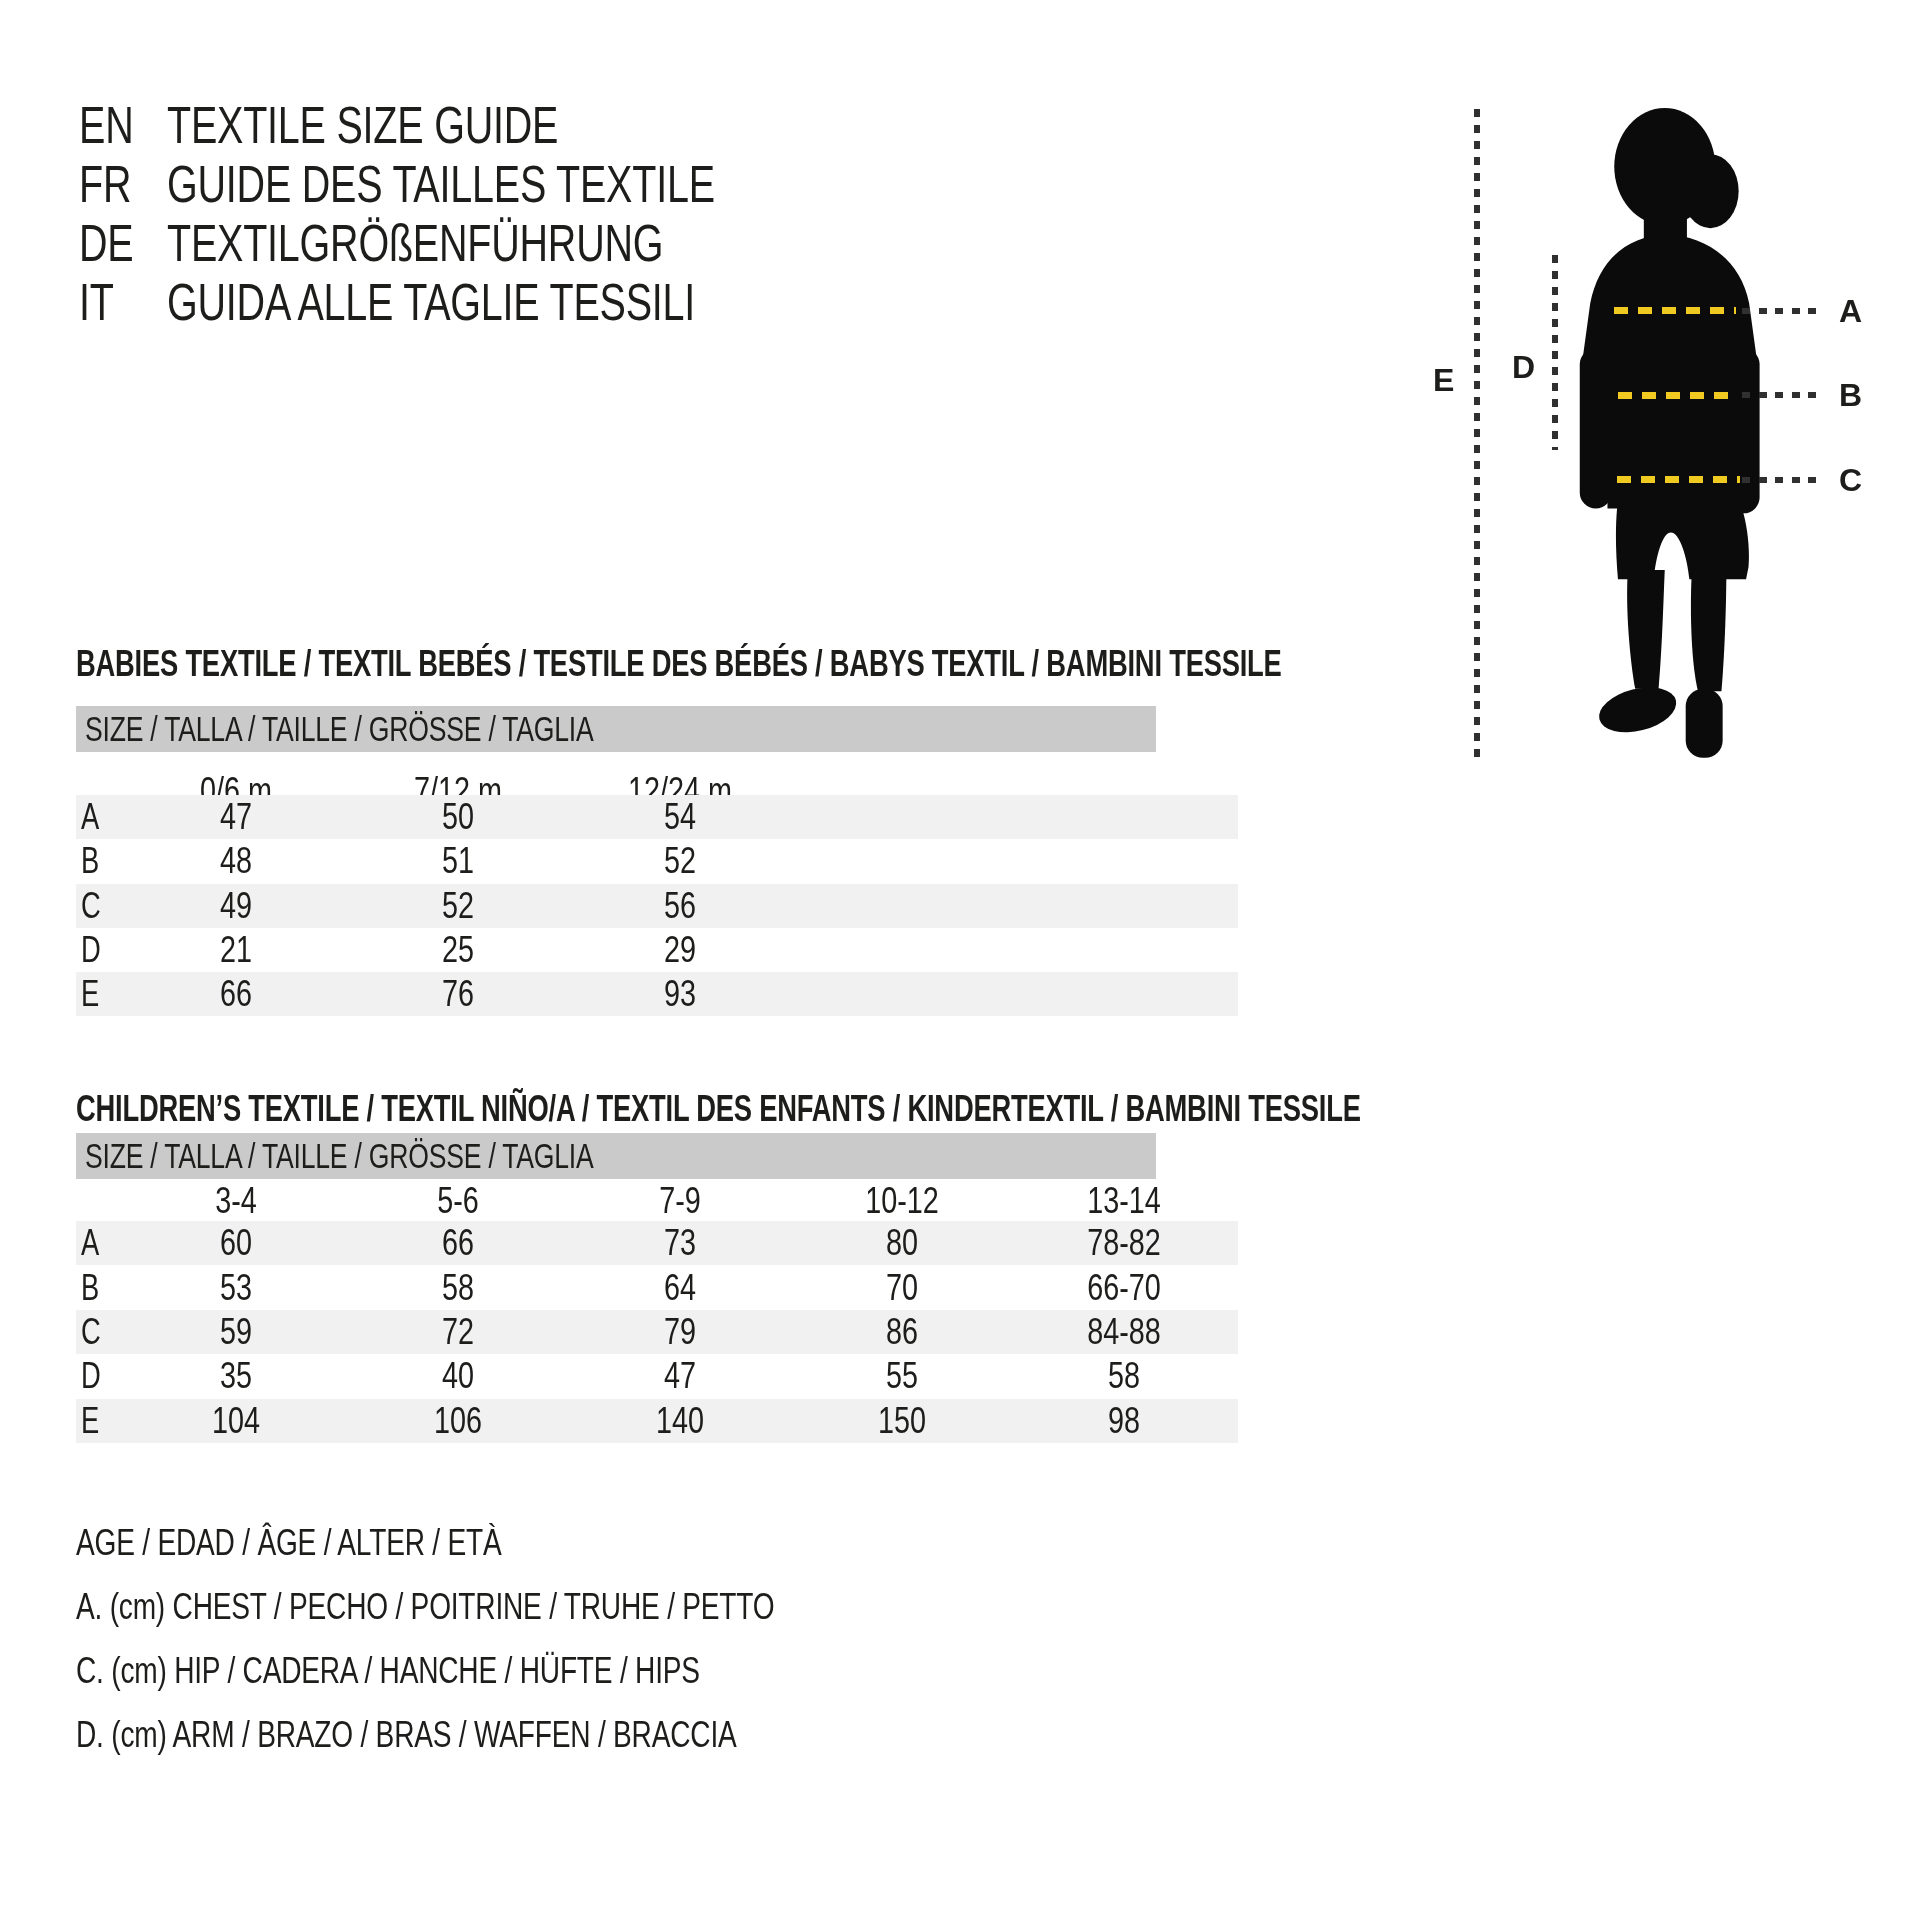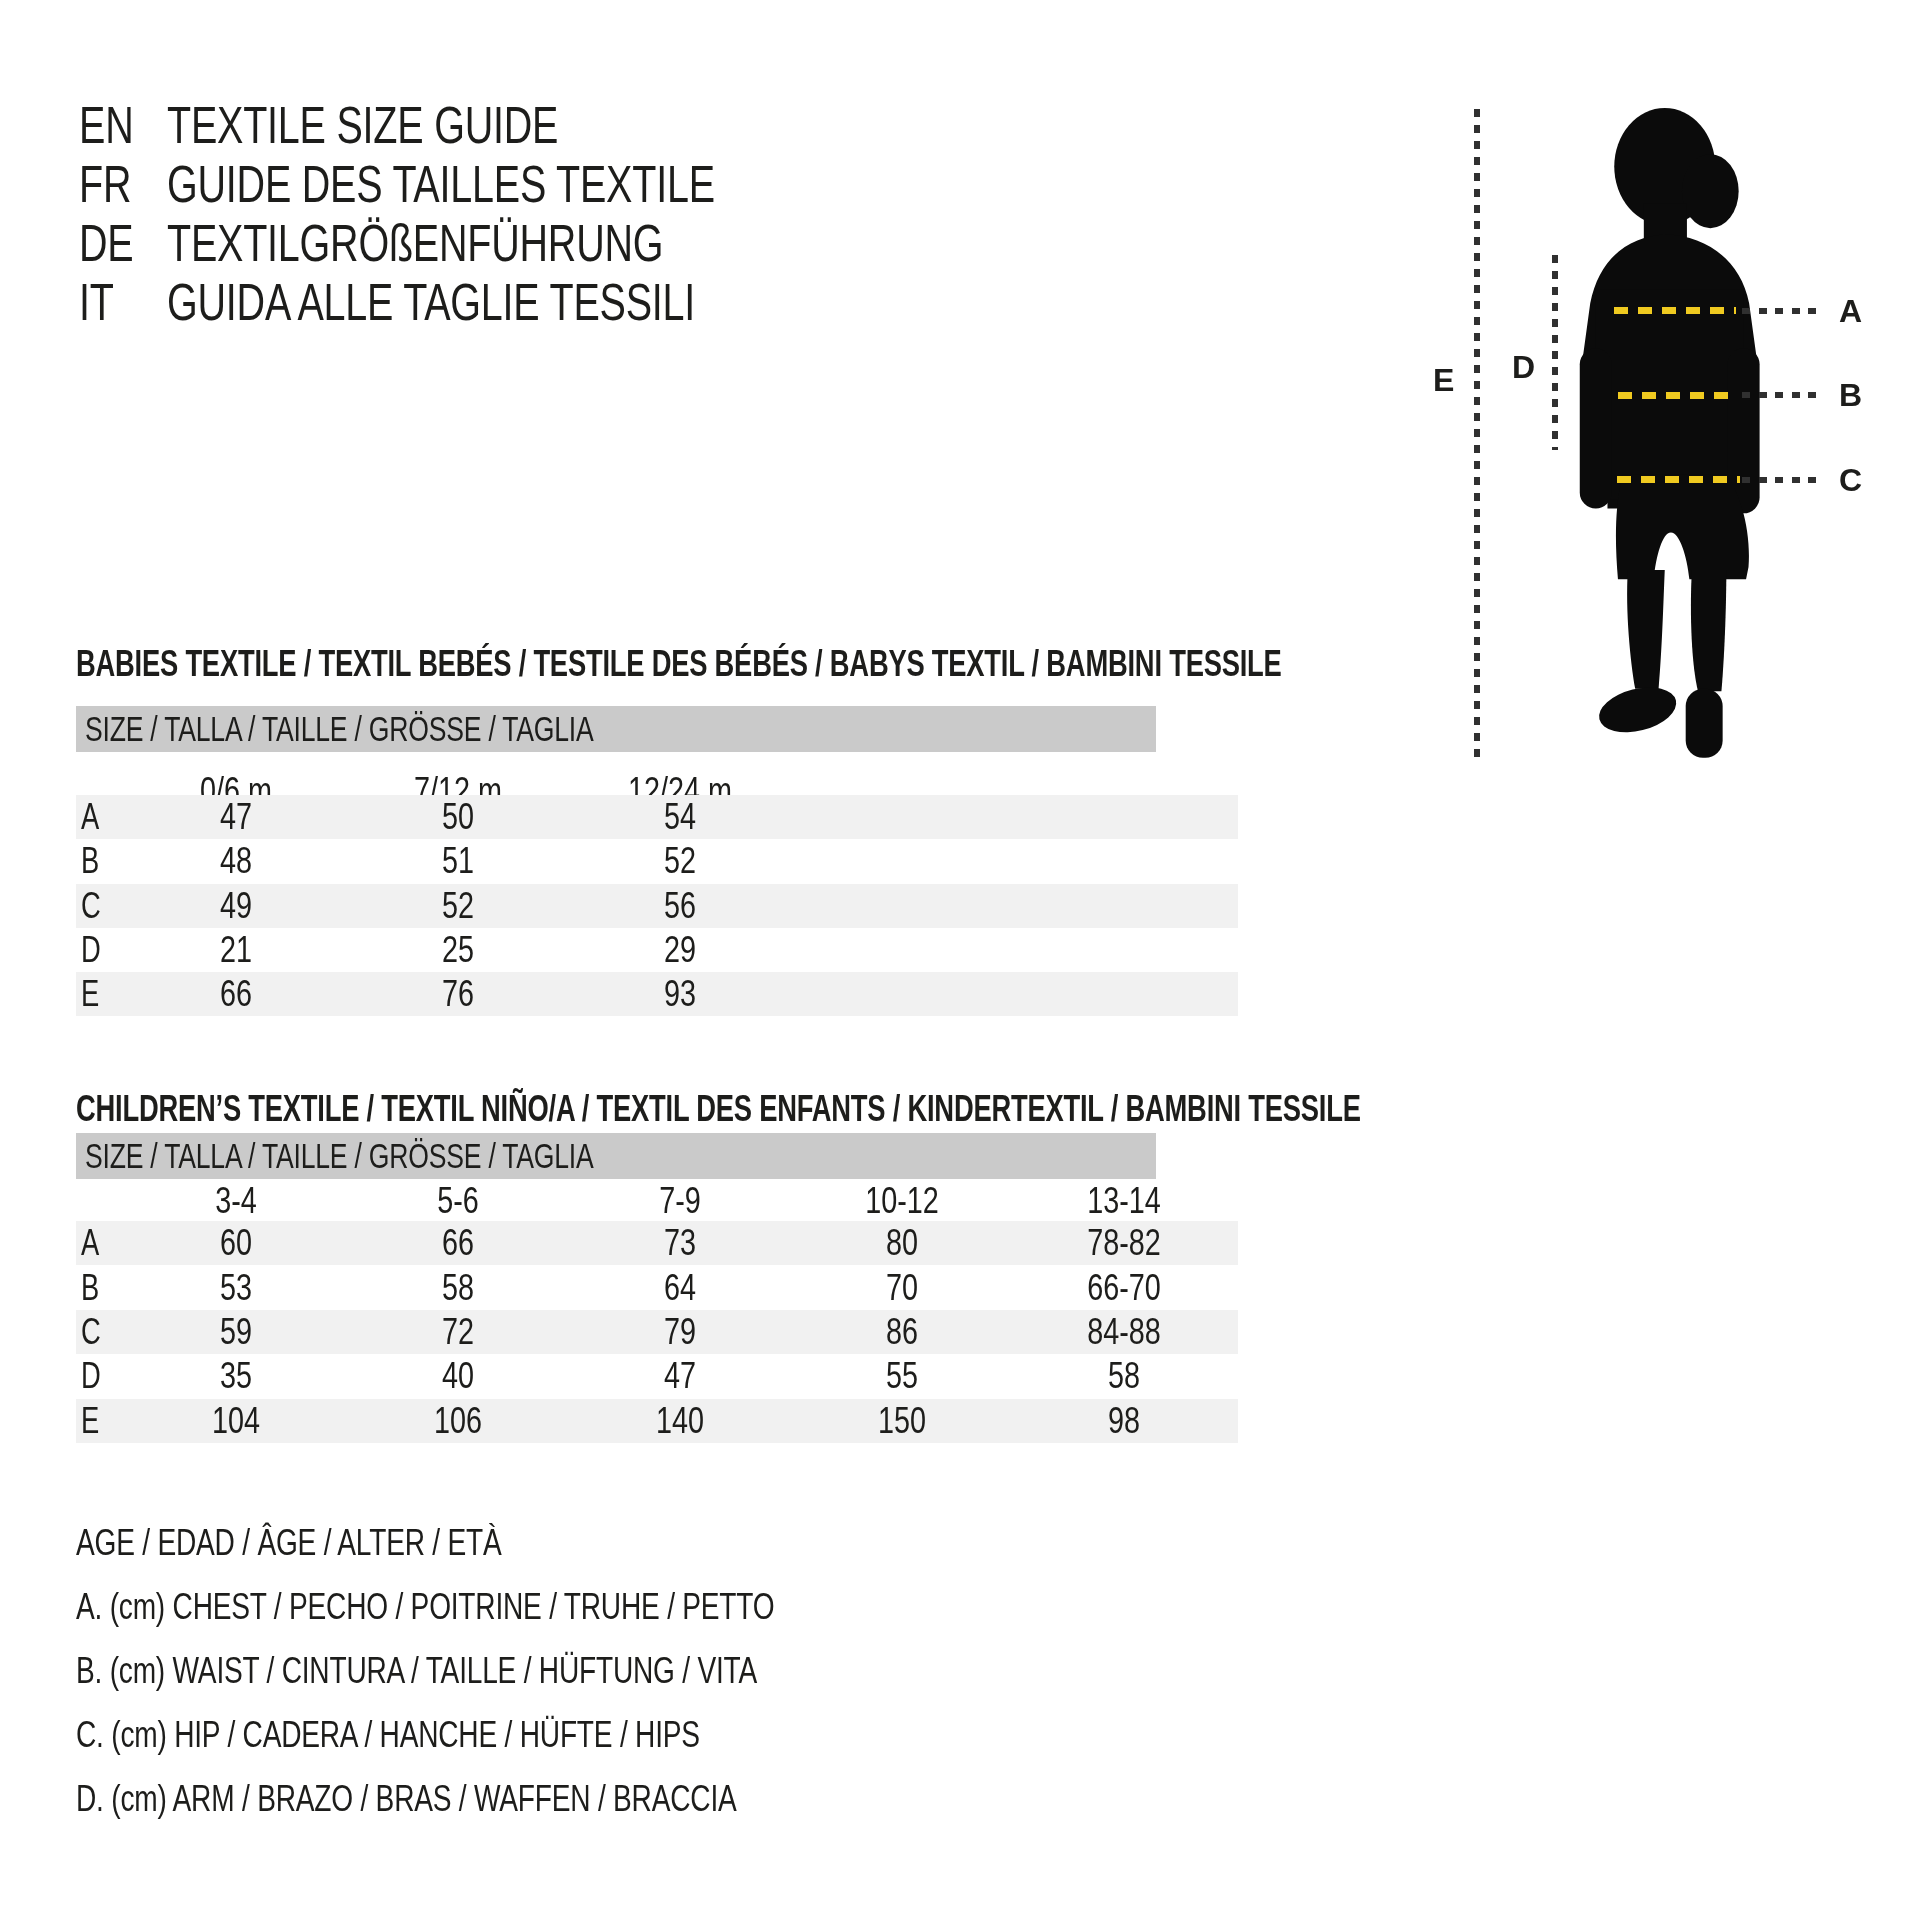--- a/index.html
+++ b/index.html
@@ -217,17 +217,16 @@
   <span class="cell"><span class="condc">104</span></span>
   <span class="cell"><span class="condc">106</span></span>
   <span class="cell"><span class="condc">140</span></span>
   <span class="cell"><span class="condc">150</span></span>
   <span class="cell"><span class="condc">98</span></span>
 </div>
 
 <section class="legend">
   <div class="legend-line"><span class="cond">AGE / EDAD / ÂGE / ALTER / ETÀ</span></div>
   <div class="legend-line"><span class="cond">A. (cm) CHEST / PECHO / POITRINE / TRUHE / PETTO</span></div>
-  <div class="legend-line"><span class="cond">B. (cm) WAIST / CINTURA / TAILLE / HÜFTUNG / VITA</span></div>
   <div class="legend-line"><span class="cond">C. (cm) HIP / CADERA / HANCHE / HÜFTE / HIPS</span></div>
   <div class="legend-line"><span class="cond">D. (cm) ARM / BRAZO / BRAS / WAFFEN / BRACCIA</span></div>
 </section>
 
 
 </body></html>

